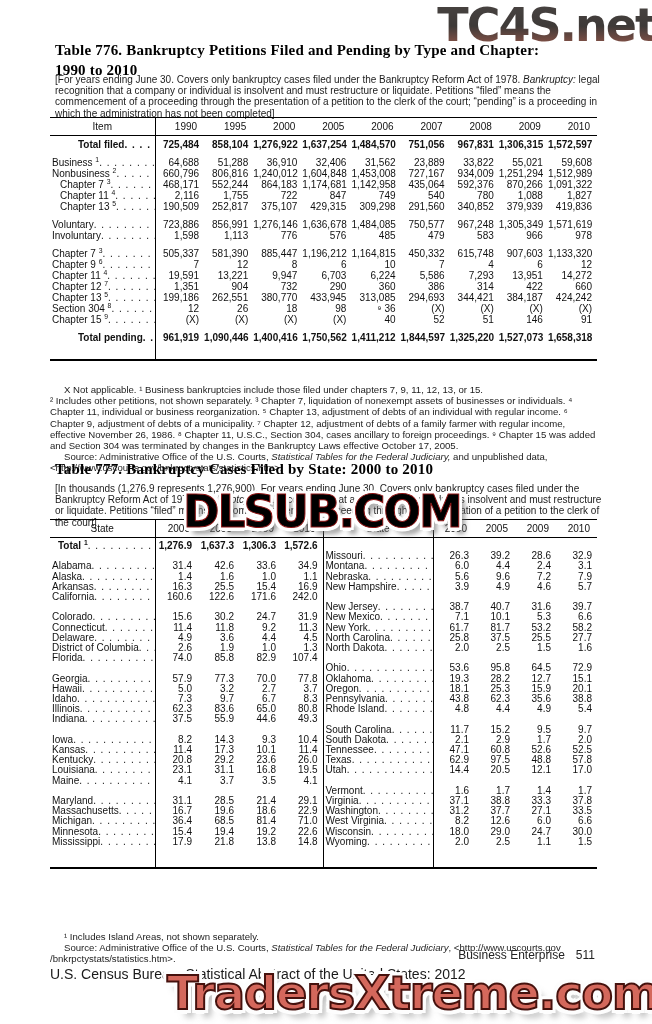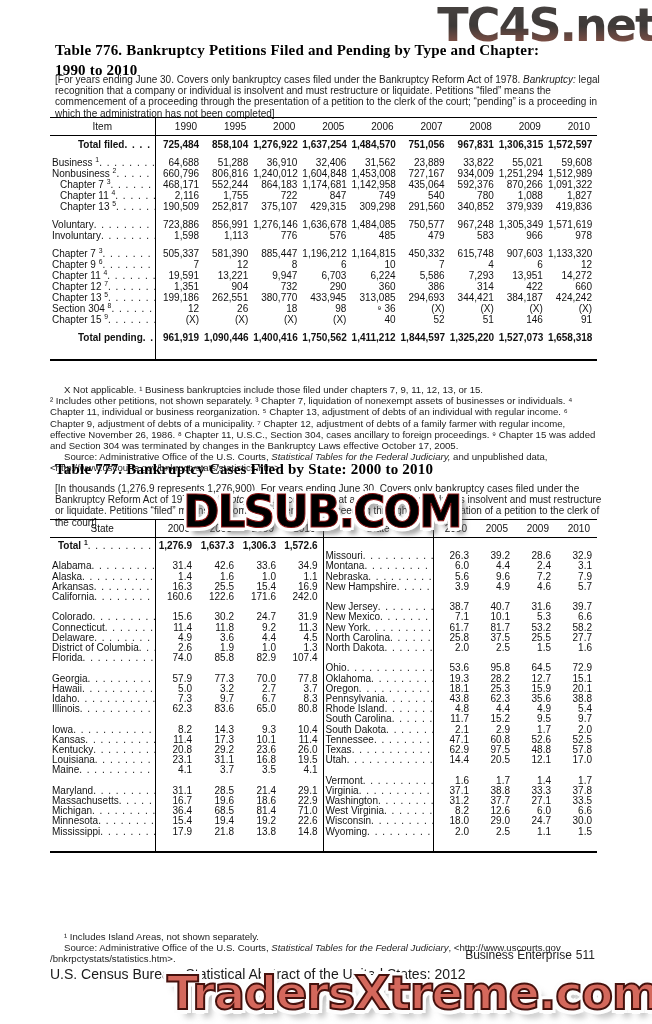--- a/index.html
+++ b/index.html
@@ -39,27 +39,27 @@
   .t776 td{height:11px;line-height:11px;}
   .t776 tr.spacer td{height:7px;}
   .t776 tbody tr:first-child td{padding-top:3px;}
   .t776 tbody tr:last-child td{padding-bottom:16px;}
   .t776 tr.total .txt{padding-left:28px;font-weight:700;}
   .t776 tr.total td{font-weight:700;}
   .t776 tr.indent .txt{padding-left:10px;}
 
   .t777 td{height:10.2px;line-height:10.2px;}
   .t777 tbody tr:first-child td{padding-top:3px;}
-  .t777 tbody tr:last-child td{padding-bottom:14px;}
+  .t777 tbody tr:last-child td{padding-bottom:20px;}
   .t777 .lcell-total .txt{padding-left:8px;font-weight:700;}
   .t777 tr.r1 td.lnum{font-weight:700;}
 
   .footer-left{font-size:14px;color:#1a1a1a;}
   .footer-right{font-size:12px;color:#222;}
-  .footer-right .pgnum{margin-left:4px;}
+  .footer-right .pgnum{margin-left:11px;}
 
   
   .wm{font-family:"DejaVu Sans",sans-serif;font-weight:900;white-space:nowrap;pointer-events:none;}
   .wm-top{
     top:-2px;right:-3px;font-size:46px;letter-spacing:-2px;
     color:#423c3a;
     background:linear-gradient(180deg,#4a4543 0%,#3e3a38 52%,#7d4f45 82%,#a26a5e 100%);
     -webkit-background-clip:text;background-clip:text;
     -webkit-text-fill-color:transparent;
   }
@@ -792,20 +792,37 @@
               <span class="txt">Rhode Island</span>
               <span class="dots"></span>
             </div>
           </td>
           <td class="num">4.8</td>
           <td class="num">4.4</td>
           <td class="num">4.9</td>
           <td class="num">5.4</td>
         </tr>
         <tr>
+          <td class="lbl-cell">
+            <div class="lbl">
+              <span class="txt">Indiana</span>
+              <span class="dots"></span>
+            </div>
+          </td>
+          <td class="num lnum">37.5</td>
+          <td class="num lnum">55.9</td>
+          <td class="num lnum">44.6</td>
+          <td class="num lnum">49.3</td>
+          <td class="rlbl-cell"></td>
+          <td class="num"></td>
+          <td class="num"></td>
+          <td class="num"></td>
+          <td class="num"></td>
+        </tr>
+        <tr>
           <td class="lbl-cell"></td>
           <td class="num lnum"></td>
           <td class="num lnum"></td>
           <td class="num lnum"></td>
           <td class="num lnum"></td>
           <td class="rlbl-cell">
             <div class="lbl">
               <span class="txt">South Carolina</span>
               <span class="dots"></span>
             </div>

